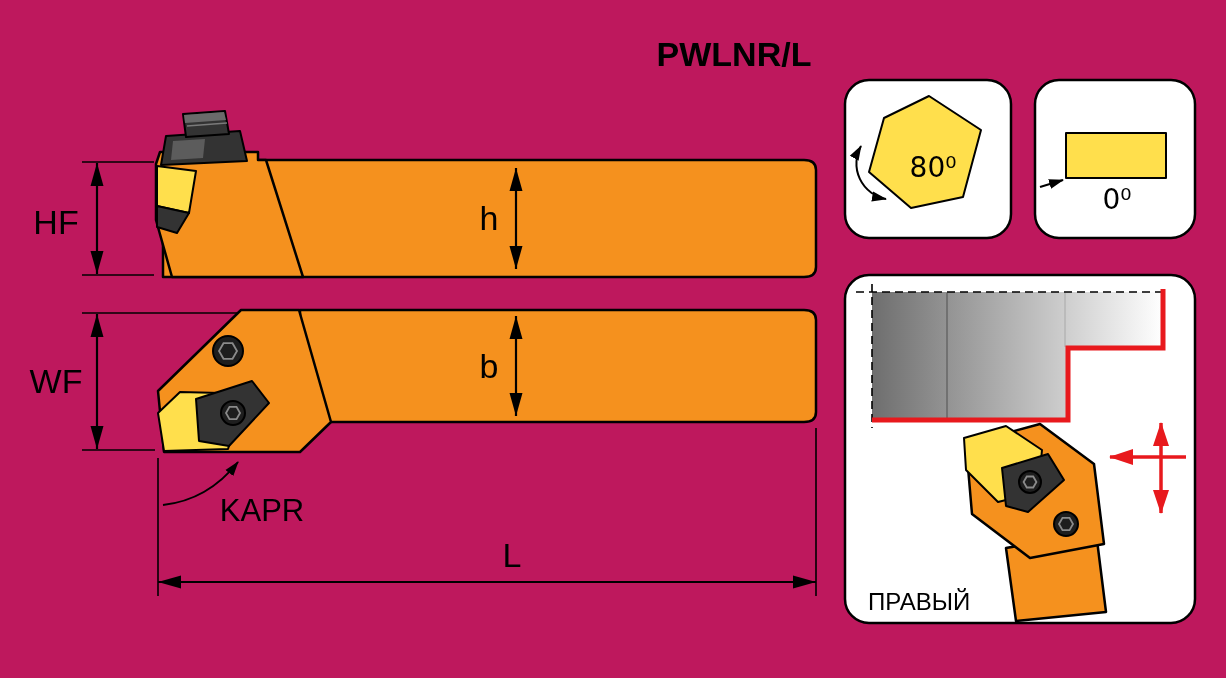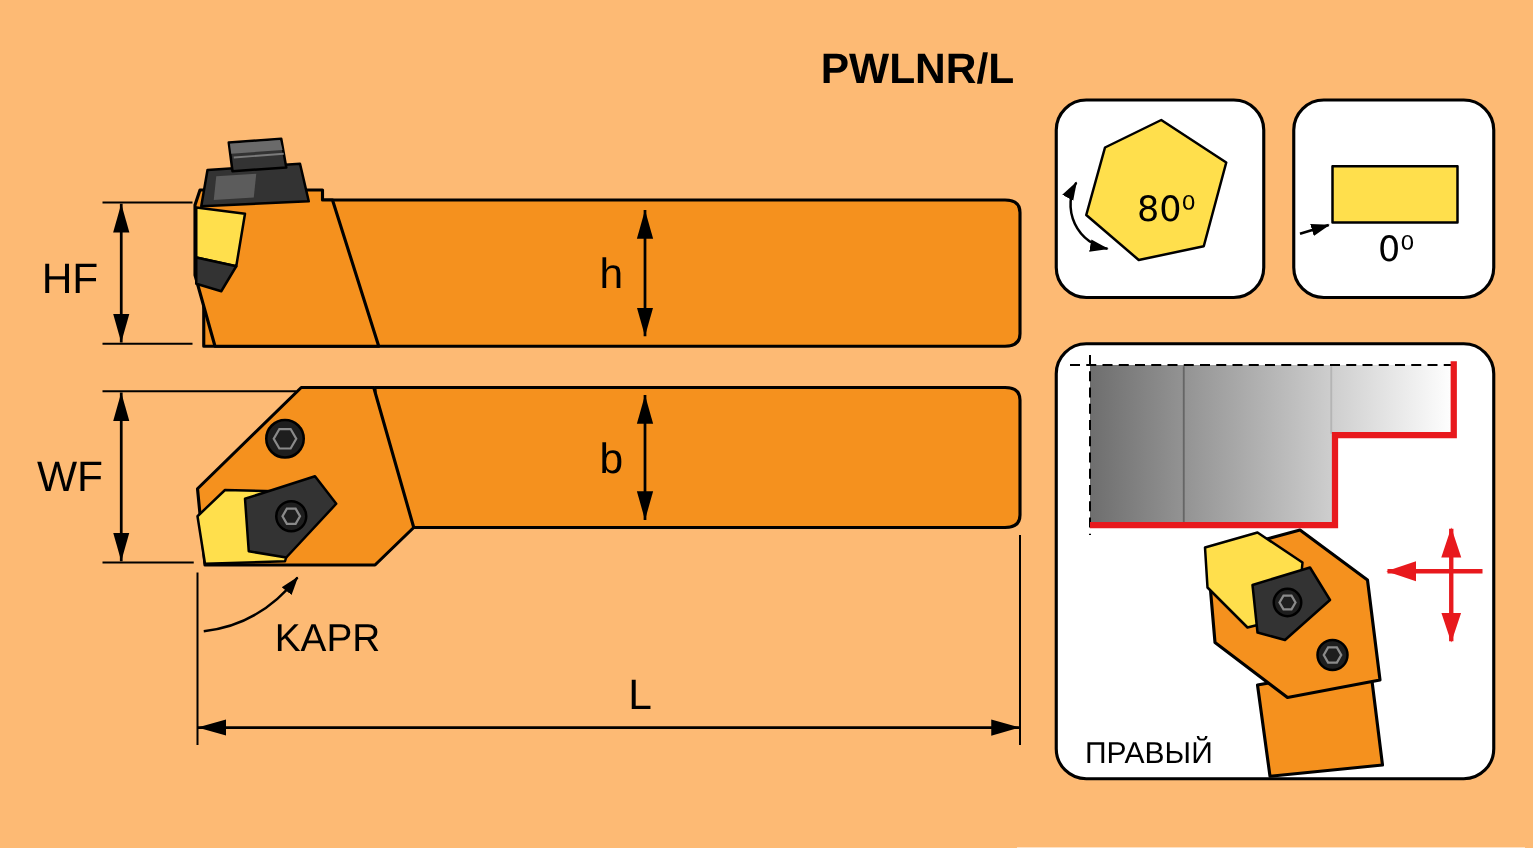--- a/index.html
+++ b/index.html
@@ -1,16 +1,16 @@
 <!DOCTYPE html>
 <html style="--orange: #F5911E; --yellow: #FFDF4C; --dark: #333333; --red: #E8191D; --workDark: #6E6E6E; --workMid: #BDBDBD; --workLight: #FFFFFF;"><head>
 <meta charset="utf-8">
 <style>
   html,body{margin:0;padding:0;background:#fff;}
-  #stage{position:relative;width:1226px;height:678px;background:#fdba74;overflow:hidden;
+  #stage{position:relative;width:1226px;height:678px;background:#be185d;overflow:hidden;
          font-family:"Liberation Sans","DejaVu Sans",sans-serif;}
   svg{display:block;}
   .orange{fill:var(--orange);stroke:#000;stroke-width:2.5;stroke-linejoin:round;}
   .yellowPart{fill:var(--yellow);stroke:#000;stroke-width:2;stroke-linejoin:round;}
   .darkpart{fill:var(--dark);stroke:#000;stroke-width:2;stroke-linejoin:round;}
   .darker{fill:#1e1e1e;stroke:#000;stroke-width:2;}
   .hexline{fill:none;stroke:#8a8a8a;stroke-width:1.8;}
   .ext{stroke:#000;stroke-width:1.6;fill:none;}
   .dim{stroke:#000;stroke-width:2.2;fill:none;}
   .thin{stroke:#000;stroke-width:2;fill:none;}

